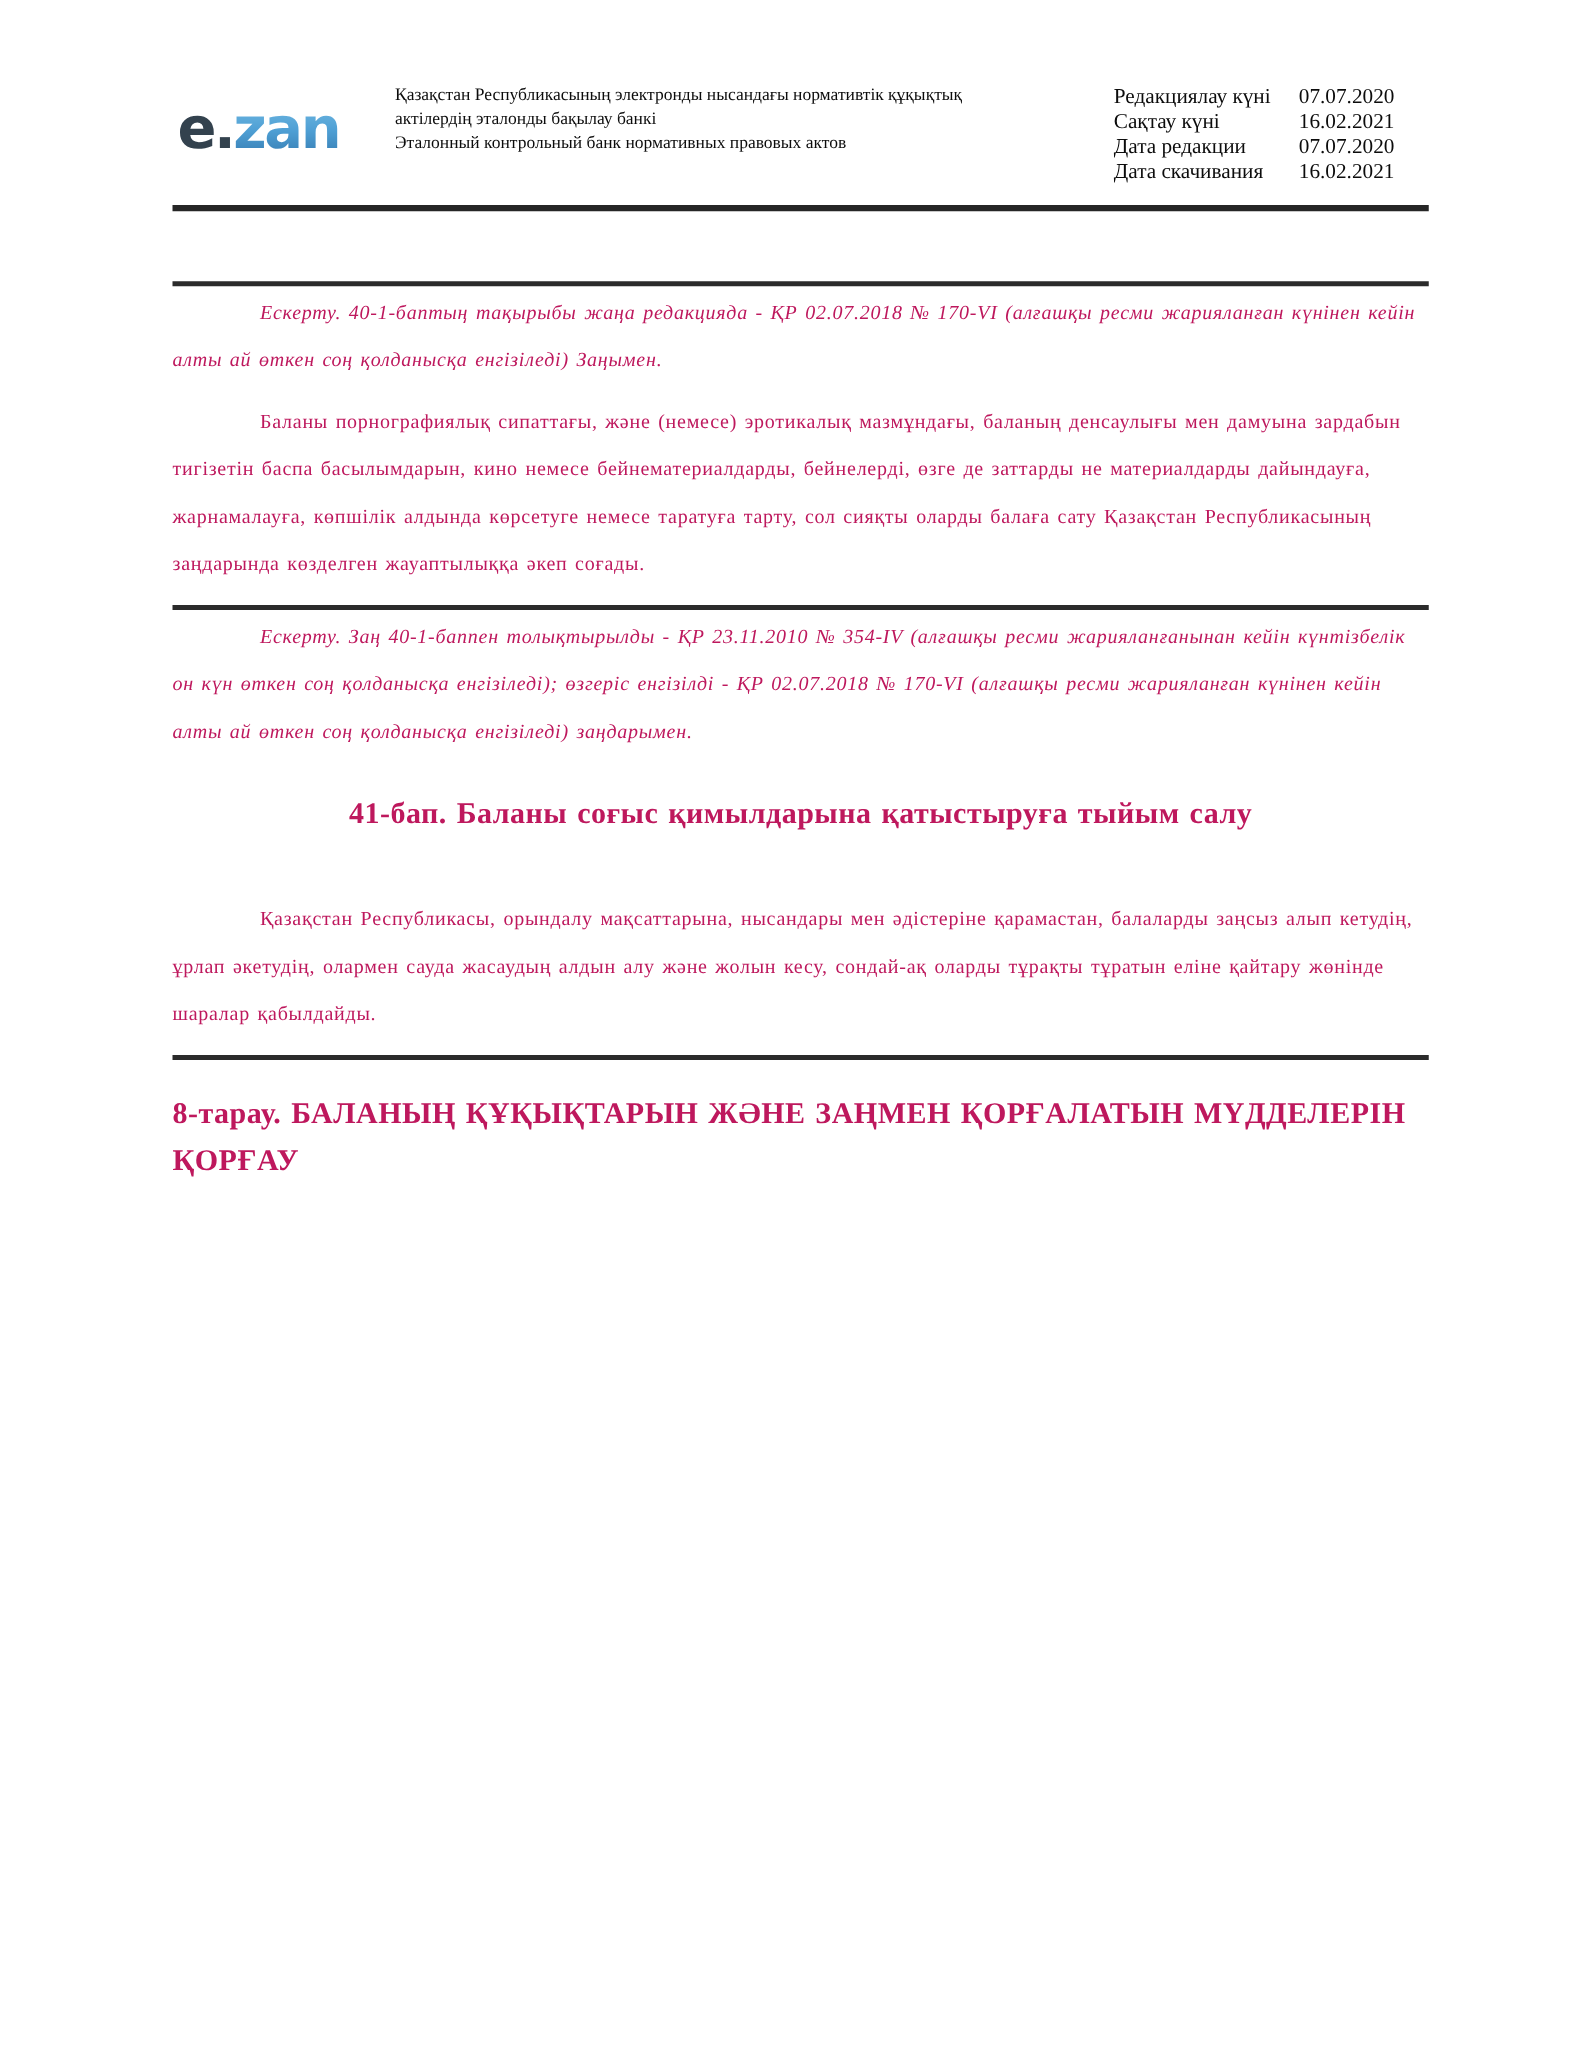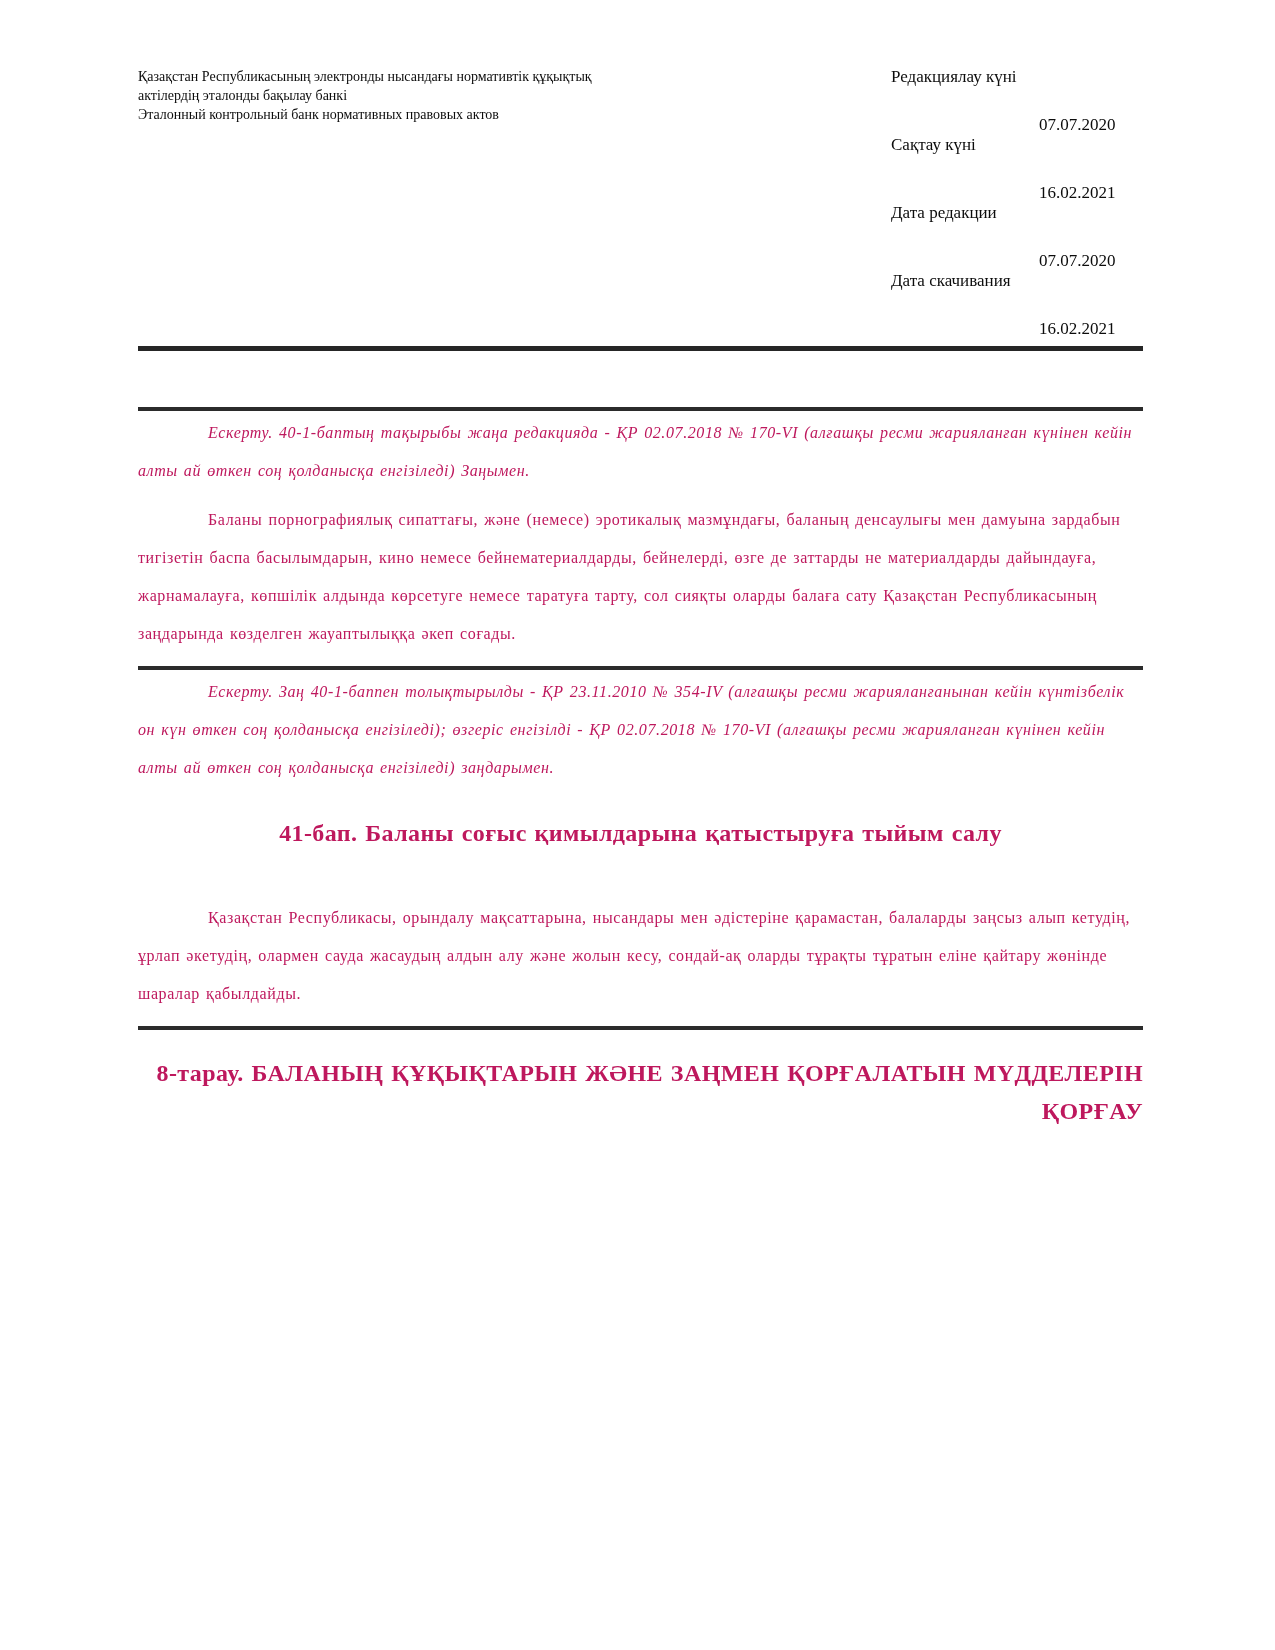--- a/index.html
+++ b/index.html
@@ -52,21 +52,21 @@
     flex: 0 0 252px;
     width: 252px;
     font-size: 17px;
     line-height: 20px;
     padding-top: 10px;
     padding-right: 24px;
     color: #0c0c0c;
   }
   .date-row { display: flex; }
   .date-label { flex: 1 1 auto; }
-  .date-value { flex: 0 0 80px; text-align: left; margin-top: 48px; }
+  .date-value { flex: 0 0 80px; text-align: left; }
 
   .rule-thick {
     border: none;
     border-top: 5px solid #262626;
     margin-top: 7px;
   }
 
   
   .doc {
     font-size: 16px;
@@ -93,32 +93,35 @@
   .heading {
     font-weight: bold;
     text-align: center;
     margin-top: 27px;
     margin-bottom: 47px;
     letter-spacing: 0.4px;
   }
   .heading.tight { margin-bottom: 46px; }
   .chapter {
     font-weight: bold;
-    text-align: right;
+    text-align: left;
     margin-top: 24px;
     margin-bottom: 52px;
     letter-spacing: 0.4px;
   }
 </style>
 </head>
 <body>
 
 <div class="page">
 
   <div class="header">
+    <div class="logo">
+      <span class="logo-dark">e.</span><span class="logo-blue">zan</span>
+    </div>
     <div class="org-block">
       <div>Қазақстан Республикасының электронды нысандағы нормативтік құқықтық</div>
       <div>актілердің эталонды бақылау банкі</div>
       <div>Эталонный контрольный банк нормативных правовых актов</div>
     </div>
     <div class="dates-block">
       <div class="date-row">
         <span class="date-label">Редакциялау күні</span>
         <span class="date-value">07.07.2020</span>
       </div>

